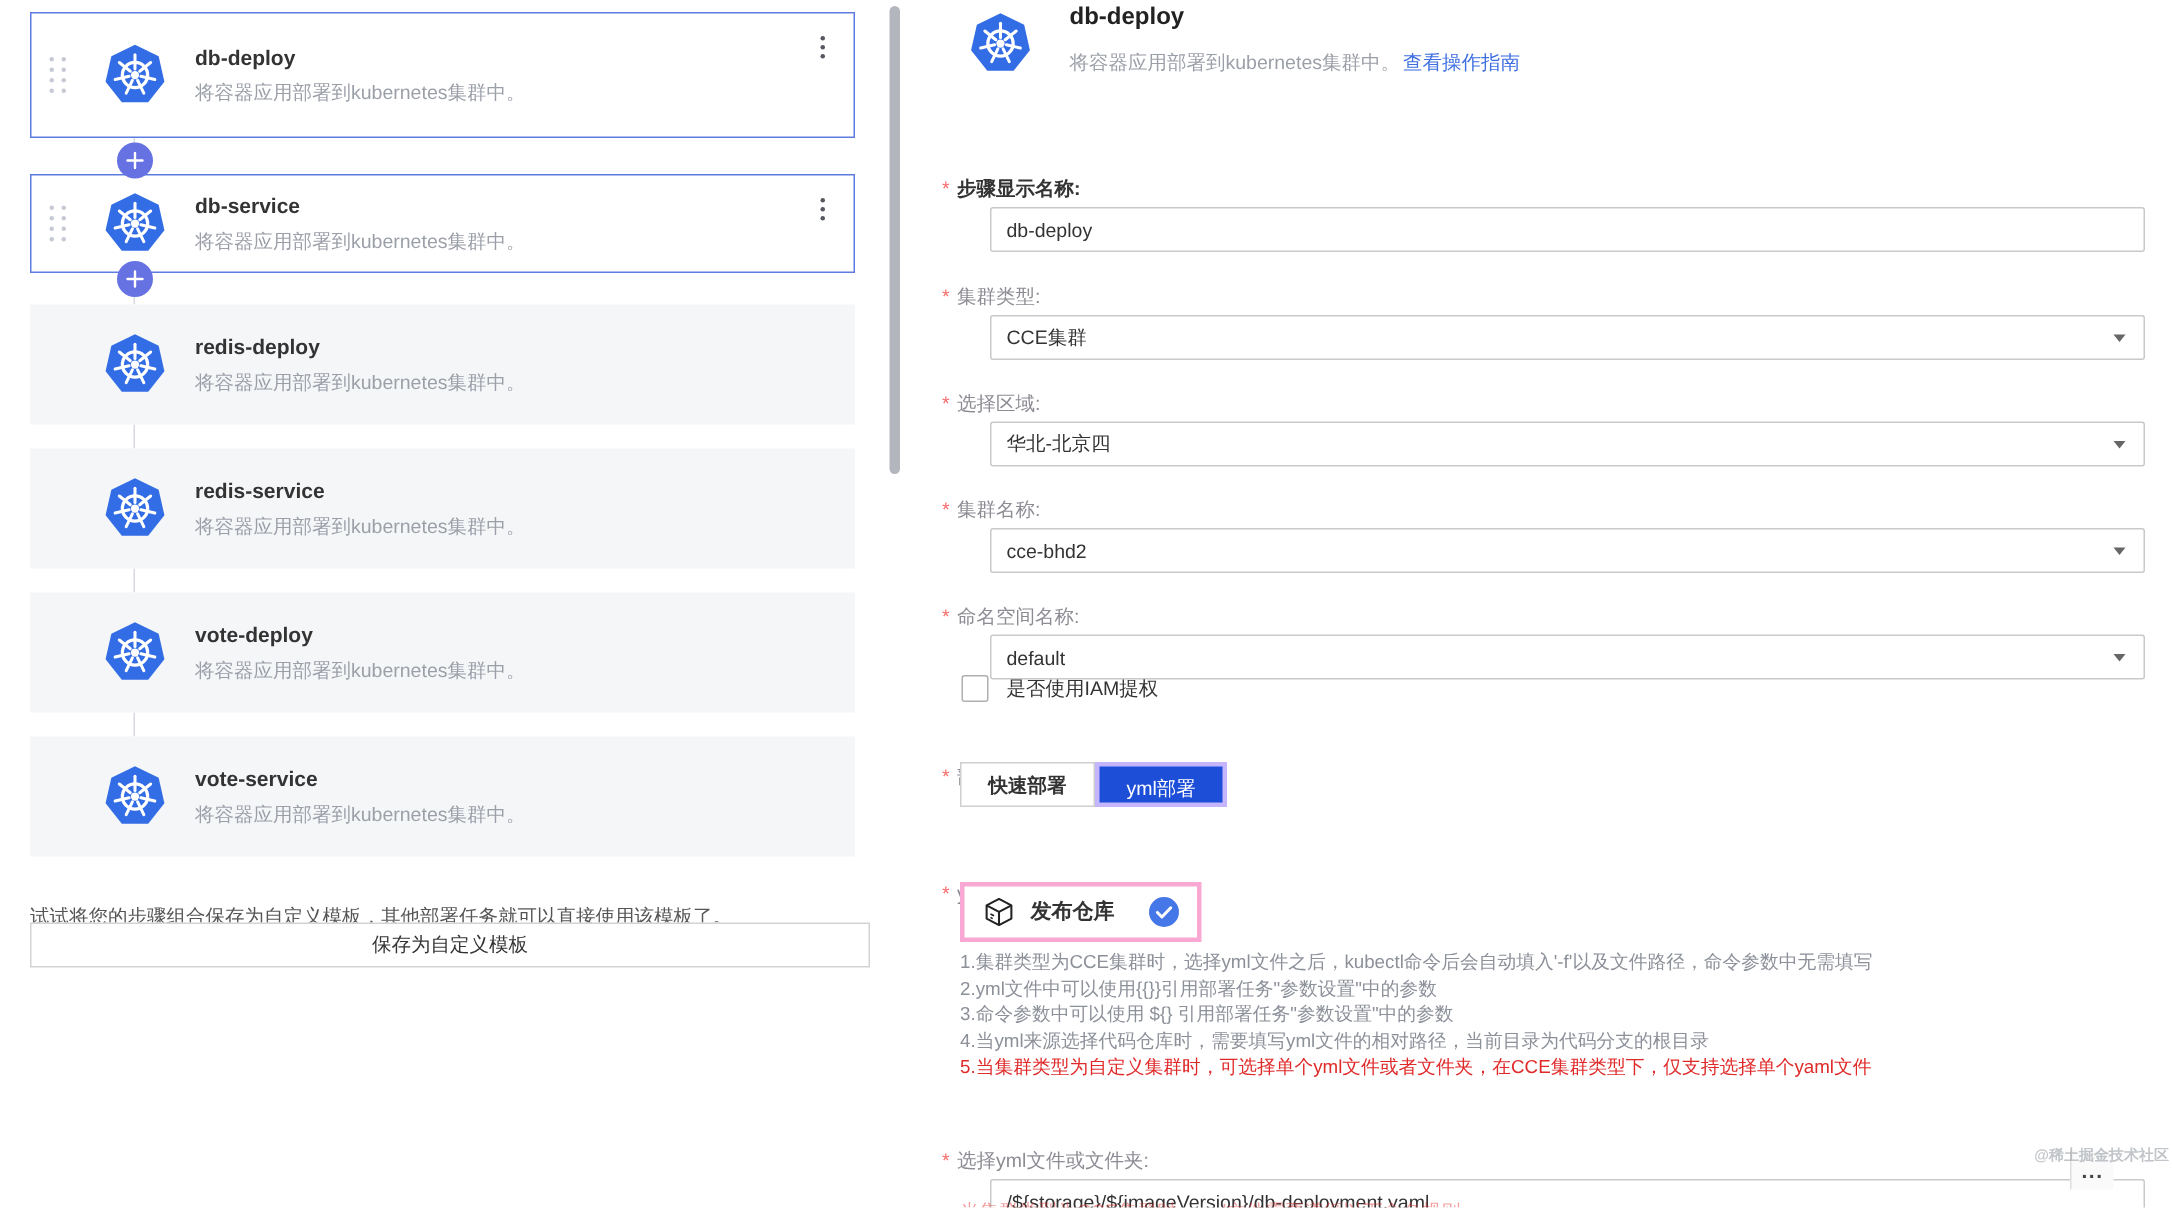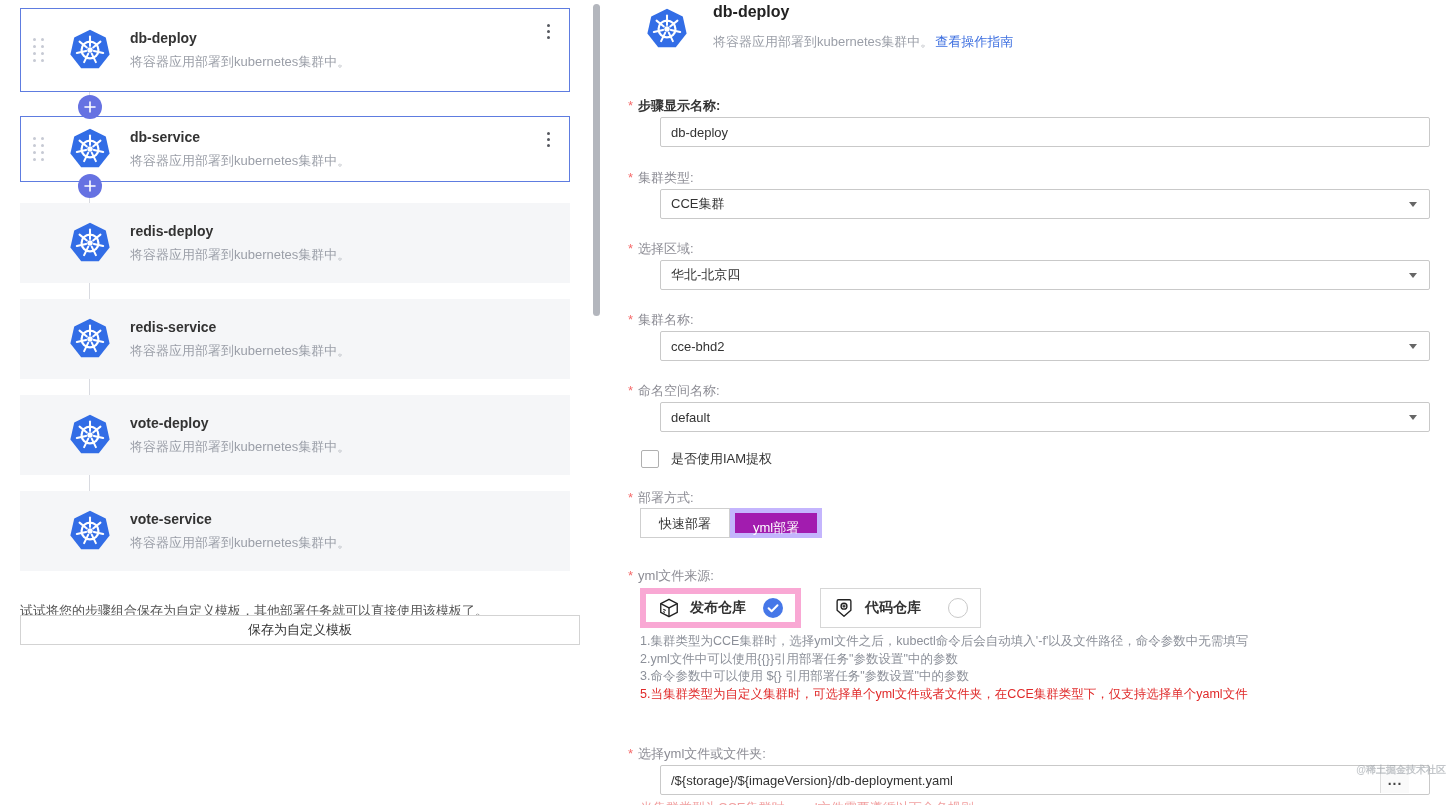--- a/index.html
+++ b/index.html
@@ -26,37 +26,37 @@
   .plus-btn{position:absolute;left:78px;width:24px;height:24px;border-radius:50%;background:#6672e2;display:flex;align-items:center;justify-content:center;cursor:pointer;z-index:3;}
   .tip-text{position:absolute;left:20px;top:602px;width:560px;font-size:13px;color:#555;}
   .save-template-btn{position:absolute;left:20px;top:615px;width:558px;height:28px;line-height:28px;text-align:center;font-size:13px;color:#333;border:1px solid #d3d3d3;background:#fff;cursor:pointer;}
   .scroll-thumb{position:absolute;left:593px;top:4px;width:7px;height:312px;border-radius:4px;background:#b3b6bd;}
   
   .right-panel{position:absolute;left:608px;top:0;right:0;height:805px;background:#fff;}
   .hdr-icon{position:absolute;left:37px;top:7px;width:44px;height:44px;}
   .hdr-title{position:absolute;left:105px;top:3px;font-size:16px;font-weight:bold;color:#222;}
   .hdr-desc{position:absolute;left:105px;top:33px;font-size:13px;color:#9b9fa8;}
   .hdr-desc a{color:#3d6fe0;text-decoration:none;margin-left:2px;cursor:pointer;}
-  .fgroup{position:absolute;left:20px;width:790px;}
+  .fgroup{position:absolute;left:20px;width:790px;margin-top:21px;}
   .flabel{font-size:13px;color:#8c8c94;}
   .flabel.strong{color:#333;font-weight:bold;}
   .req{color:#f56a6a;margin-right:5px;font-size:13px;}
   .text-input,.select-box{position:absolute;left:32px;width:770px;height:30px;box-sizing:border-box;border:1px solid #c9c9c9;border-radius:2px;background:#fff;font-size:13px;color:#333;}
   .text-input{padding:0 10px;font-family:"Liberation Sans","DejaVu Sans",sans-serif;outline:none;}
   .select-box{display:flex;align-items:center;padding:0 10px;cursor:pointer;}
   .select-box .caret{position:absolute;right:12px;top:12px;width:0;height:0;border-left:4px solid transparent;border-right:4px solid transparent;border-top:5px solid #666;}
   .checkbox-row{position:absolute;left:33px;top:450px;display:flex;align-items:center;gap:12px;cursor:pointer;}
   .checkbox{width:16px;height:16px;border:1px solid #b0b0b0;border-radius:2px;background:#fff;}
   .checkbox-label{font-size:13px;color:#333;}
   .toggle-group{position:absolute;left:32px;top:508px;display:flex;}
   .toggle-btn{height:30px;line-height:30px;padding:0 18px;font-size:13px;box-sizing:border-box;cursor:pointer;}
-  .toggle-btn.off{border:1px solid #cfcfcf;background:#fff;color:#333;}
-  .toggle-btn.on{background:#a21caf;color:#fff;border:5px solid #c4b5fd;}
+  .toggle-btn.off{border:1px solid #cfcfcf;background:#fff;color:#333;font-weight:bold;}
+  .toggle-btn.on{background:#1d4ed8;color:#fff;border:3px solid #c4b5fd;}
   .src-card{position:absolute;top:588px;width:161px;height:40px;box-sizing:border-box;border:1px solid #d6d6d6;background:#fff;display:flex;align-items:center;padding:0 12px;cursor:pointer;}
-  .src-card.selected{border:6px solid #f9a8d4;}
+  .src-card.selected{border:3px solid #f9a8d4;}
   .src-icon{width:22px;height:22px;flex:0 0 22px;}
   .src-label{font-size:14px;font-weight:bold;color:#333;margin-left:10px;flex:1;}
   .radio-empty{width:18px;height:18px;border:1px solid #c9c9c9;border-radius:50%;}
   .check-mark{width:20px;height:20px;}
   .notes{position:absolute;left:32px;top:633px;font-size:12.5px;color:#8c9099;line-height:17.5px;width:790px;}
   .notes .err{color:#e02a2a;}
   .cutoff{position:absolute;left:32px;top:799px;height:6px;overflow:hidden;font-size:13px;color:#e02a2a;opacity:.45;}
   .browse-btn{position:absolute;left:772px;top:767px;width:28px;height:26px;background:#fafafa;border-left:1px solid #ddd;display:flex;align-items:center;justify-content:center;font-size:14px;font-weight:bold;color:#444;letter-spacing:1px;cursor:pointer;}
   .watermark{position:absolute;right:2px;top:763px;font-size:10px;color:#9aa0a6;opacity:.6;z-index:9;font-weight:bold;}
   .hidden-defs{position:absolute;width:0;height:0;overflow:hidden;}
@@ -268,34 +268,26 @@
       <path d="M3 7.2 L12 11.9 L21 7.2"></path>
       <path d="M12 11.9 V21.5"></path>
       <path d="M5.8 13.4 l2.6 1.4 M5.8 15.9 l1.6 .9" stroke-width="1.2"></path>
     </svg>
     <span class="src-label">发布仓库</span>
     <svg class="check-mark" viewBox="0 0 20 20">
       <circle cx="10" cy="10" r="10" fill="#4677e8"></circle>
       <path d="M5.6 10.3 l3 3 L14.5 7.2" stroke="#fff" stroke-width="2" fill="none" stroke-linecap="round" stroke-linejoin="round"></path>
     </svg>
   </div>
-  <div class="src-card" style="left:212px;">
-    <svg class="src-icon" viewBox="0 0 24 24" fill="none" stroke="#222" stroke-width="1.5" stroke-linejoin="round">
-      <path d="M4.5 4.5 Q4.5 3 6 3 H18 Q19.5 3 19.5 4.5 V14.5 L12 21 L4.5 14.5 Z"></path>
-      <circle cx="12" cy="10" r="3.2"></circle>
-      <path d="M12 8.3 V11.7 M10.3 10 H13.7" stroke-width="1.2"></path>
-    </svg>
-    <span class="src-label">代码仓库</span>
-    <span class="radio-empty"></span>
-  </div>
 
   <div class="notes">
     <div>1.集群类型为CCE集群时，选择yml文件之后，kubectl命令后会自动填入'-f'以及文件路径，命令参数中无需填写</div>
     <div>2.yml文件中可以使用{{}}引用部署任务"参数设置"中的参数</div>
     <div>3.命令参数中可以使用 ${} 引用部署任务"参数设置"中的参数</div>
+    <div>4.当yml来源选择代码仓库时，需要填写yml文件的相对路径，当前目录为代码分支的根目录</div>
     <div class="err">5.当集群类型为自定义集群时，可选择单个yml文件或者文件夹，在CCE集群类型下，仅支持选择单个yaml文件</div>
   </div>
 
   <div class="fgroup" style="top:744px;">
     <span class="req">*</span><span class="flabel">选择yml文件或文件夹:</span>
     <input class="text-input" style="top: 21px;" type="text" value="/${storage}/${imageVersion}/db-deployment.yaml">
   </div>
   <div class="browse-btn">...</div>
 
   <div class="cutoff">当集群类型为CCE集群时，yml文件需要遵循以下命名规则</div>

